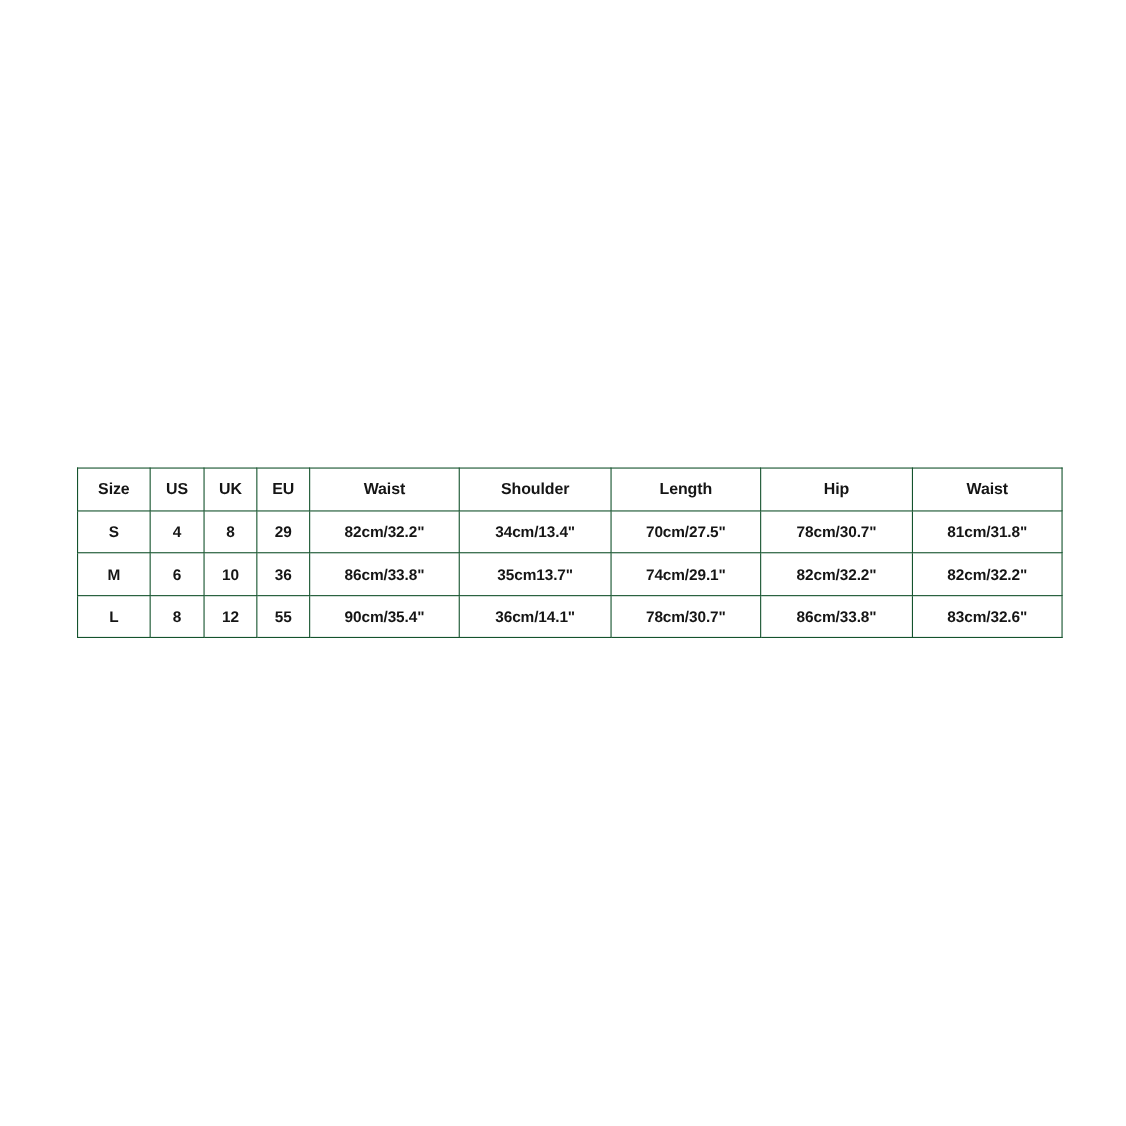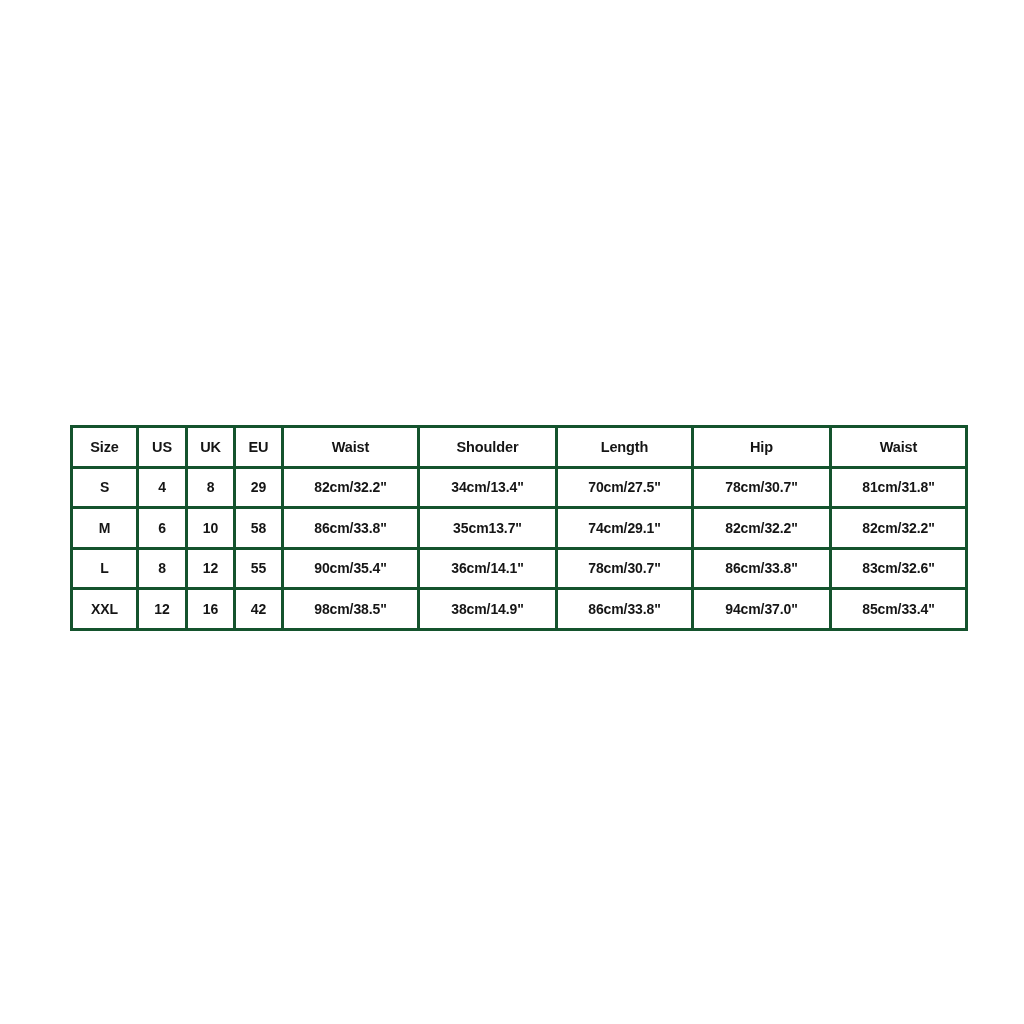--- a/index.html
+++ b/index.html
@@ -25,21 +25,21 @@
 
   table.size-chart {
     border-collapse: collapse;
     table-layout: fixed;
     width: 895px;
     background: #ffffff;
   }
 
   table.size-chart th,
   table.size-chart td {
-    border: 3px solid #14532d;
+    border: 1px solid #14532d;
     height: 37.5px;
     padding: 0 2px;
     text-align: center;
     vertical-align: middle;
     font-weight: bold;
     color: #151515;
     white-space: nowrap;
     letter-spacing: -0.1px;
   }
 
@@ -100,44 +100,33 @@
         <td>82cm/32.2"</td>
         <td>34cm/13.4"</td>
         <td>70cm/27.5"</td>
         <td>78cm/30.7"</td>
         <td>81cm/31.8"</td>
       </tr>
       <tr>
         <td>M</td>
         <td>6</td>
         <td>10</td>
-        <td>58</td>
+        <td>36</td>
         <td>86cm/33.8"</td>
         <td>35cm13.7"</td>
         <td>74cm/29.1"</td>
         <td>82cm/32.2"</td>
         <td>82cm/32.2"</td>
       </tr>
       <tr>
         <td>L</td>
         <td>8</td>
         <td>12</td>
         <td>55</td>
         <td>90cm/35.4"</td>
         <td>36cm/14.1"</td>
         <td>78cm/30.7"</td>
         <td>86cm/33.8"</td>
         <td>83cm/32.6"</td>
       </tr>
-      <tr>
-        <td>XXL</td>
-        <td>12</td>
-        <td>16</td>
-        <td>42</td>
-        <td>98cm/38.5"</td>
-        <td>38cm/14.9"</td>
-        <td>86cm/33.8"</td>
-        <td>94cm/37.0"</td>
-        <td>85cm/33.4"</td>
-      </tr>
     </tbody>
   </table>
 </div>
 
 </body></html>

